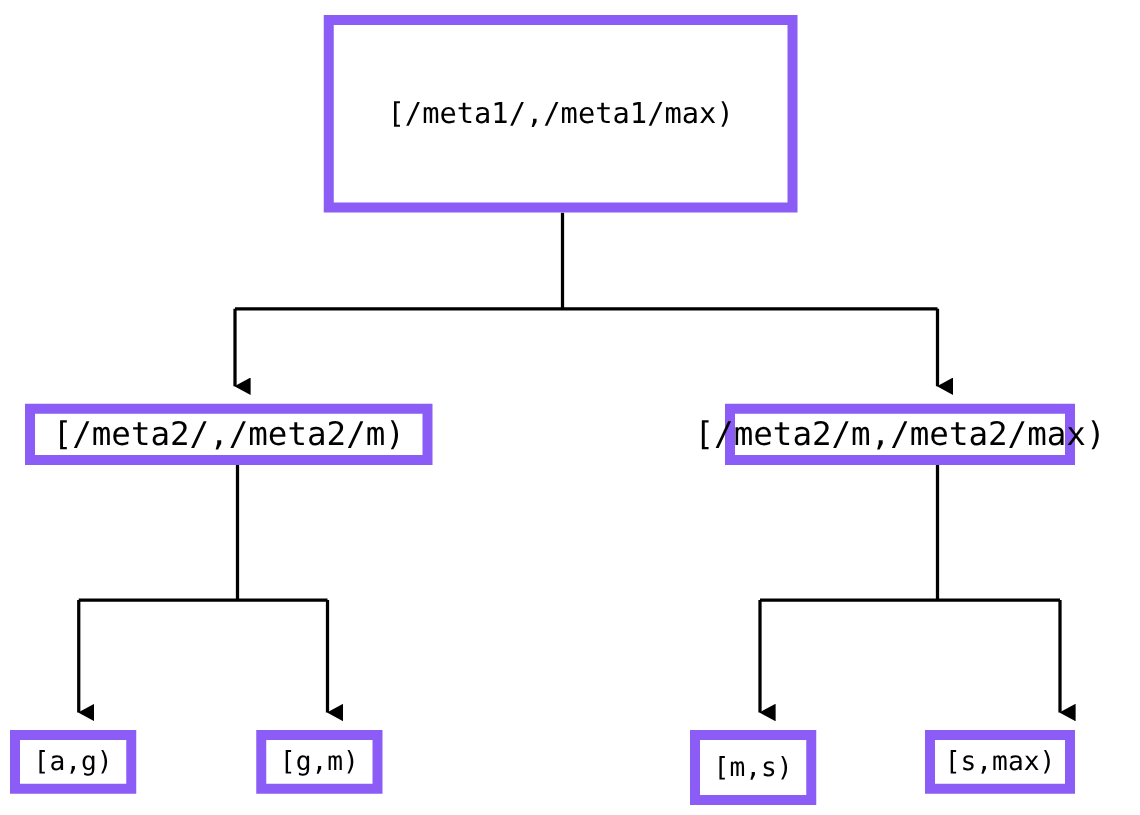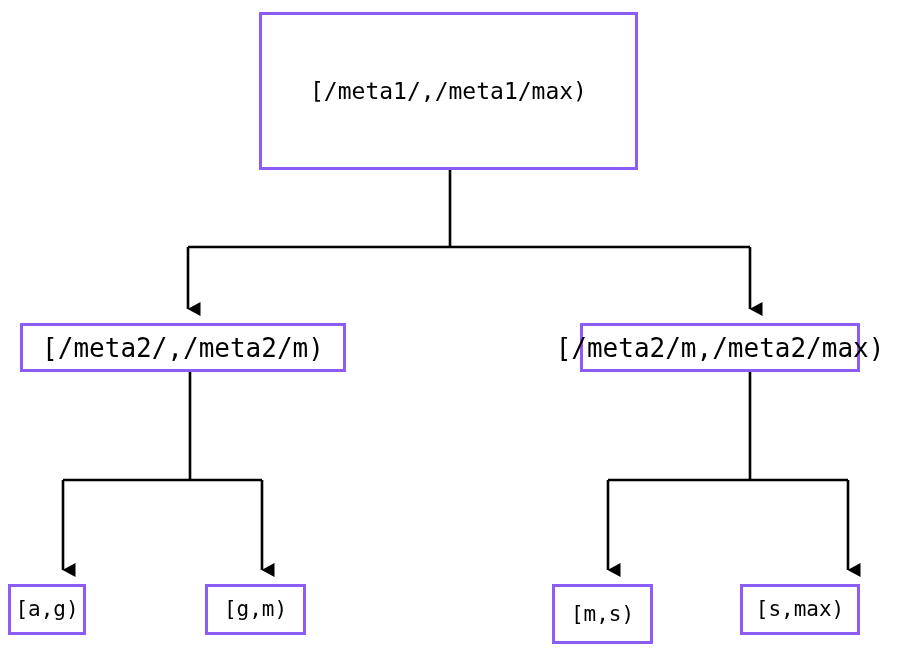--- a/index.html
+++ b/index.html
@@ -11,21 +11,21 @@
     position: relative;
     width: 912px;
     height: 652px;
     background: #ffffff;
     overflow: hidden;
     font-family: "DejaVu Sans Mono", "Liberation Mono", monospace;
   }
   .node-box {
     position: absolute;
     box-sizing: border-box;
-    border: 3px solid #8b5cf6;
+    border: 8px solid #8b5cf6;
     background: #ffffff;
     display: flex;
     align-items: center;
     justify-content: center;
     color: #000000;
     letter-spacing: 0px;
   }
   .node-label {
     white-space: pre;
     line-height: 1;
@@ -49,21 +49,21 @@
     top: 323px;
     width: 280px;
     height: 49px;
   }
   #node-mid-left .node-label,
   #node-mid-right .node-label { font-size: 26px; }
 
   #node-leaf-0 {
     left: 8px;
     top: 584px;
-    width: 78px;
+    width: 101px;
     height: 51px;
   }
   #node-leaf-1 {
     left: 205px;
     top: 584px;
     width: 101px;
     height: 51px;
   }
   #node-leaf-2 {
     left: 552px;

